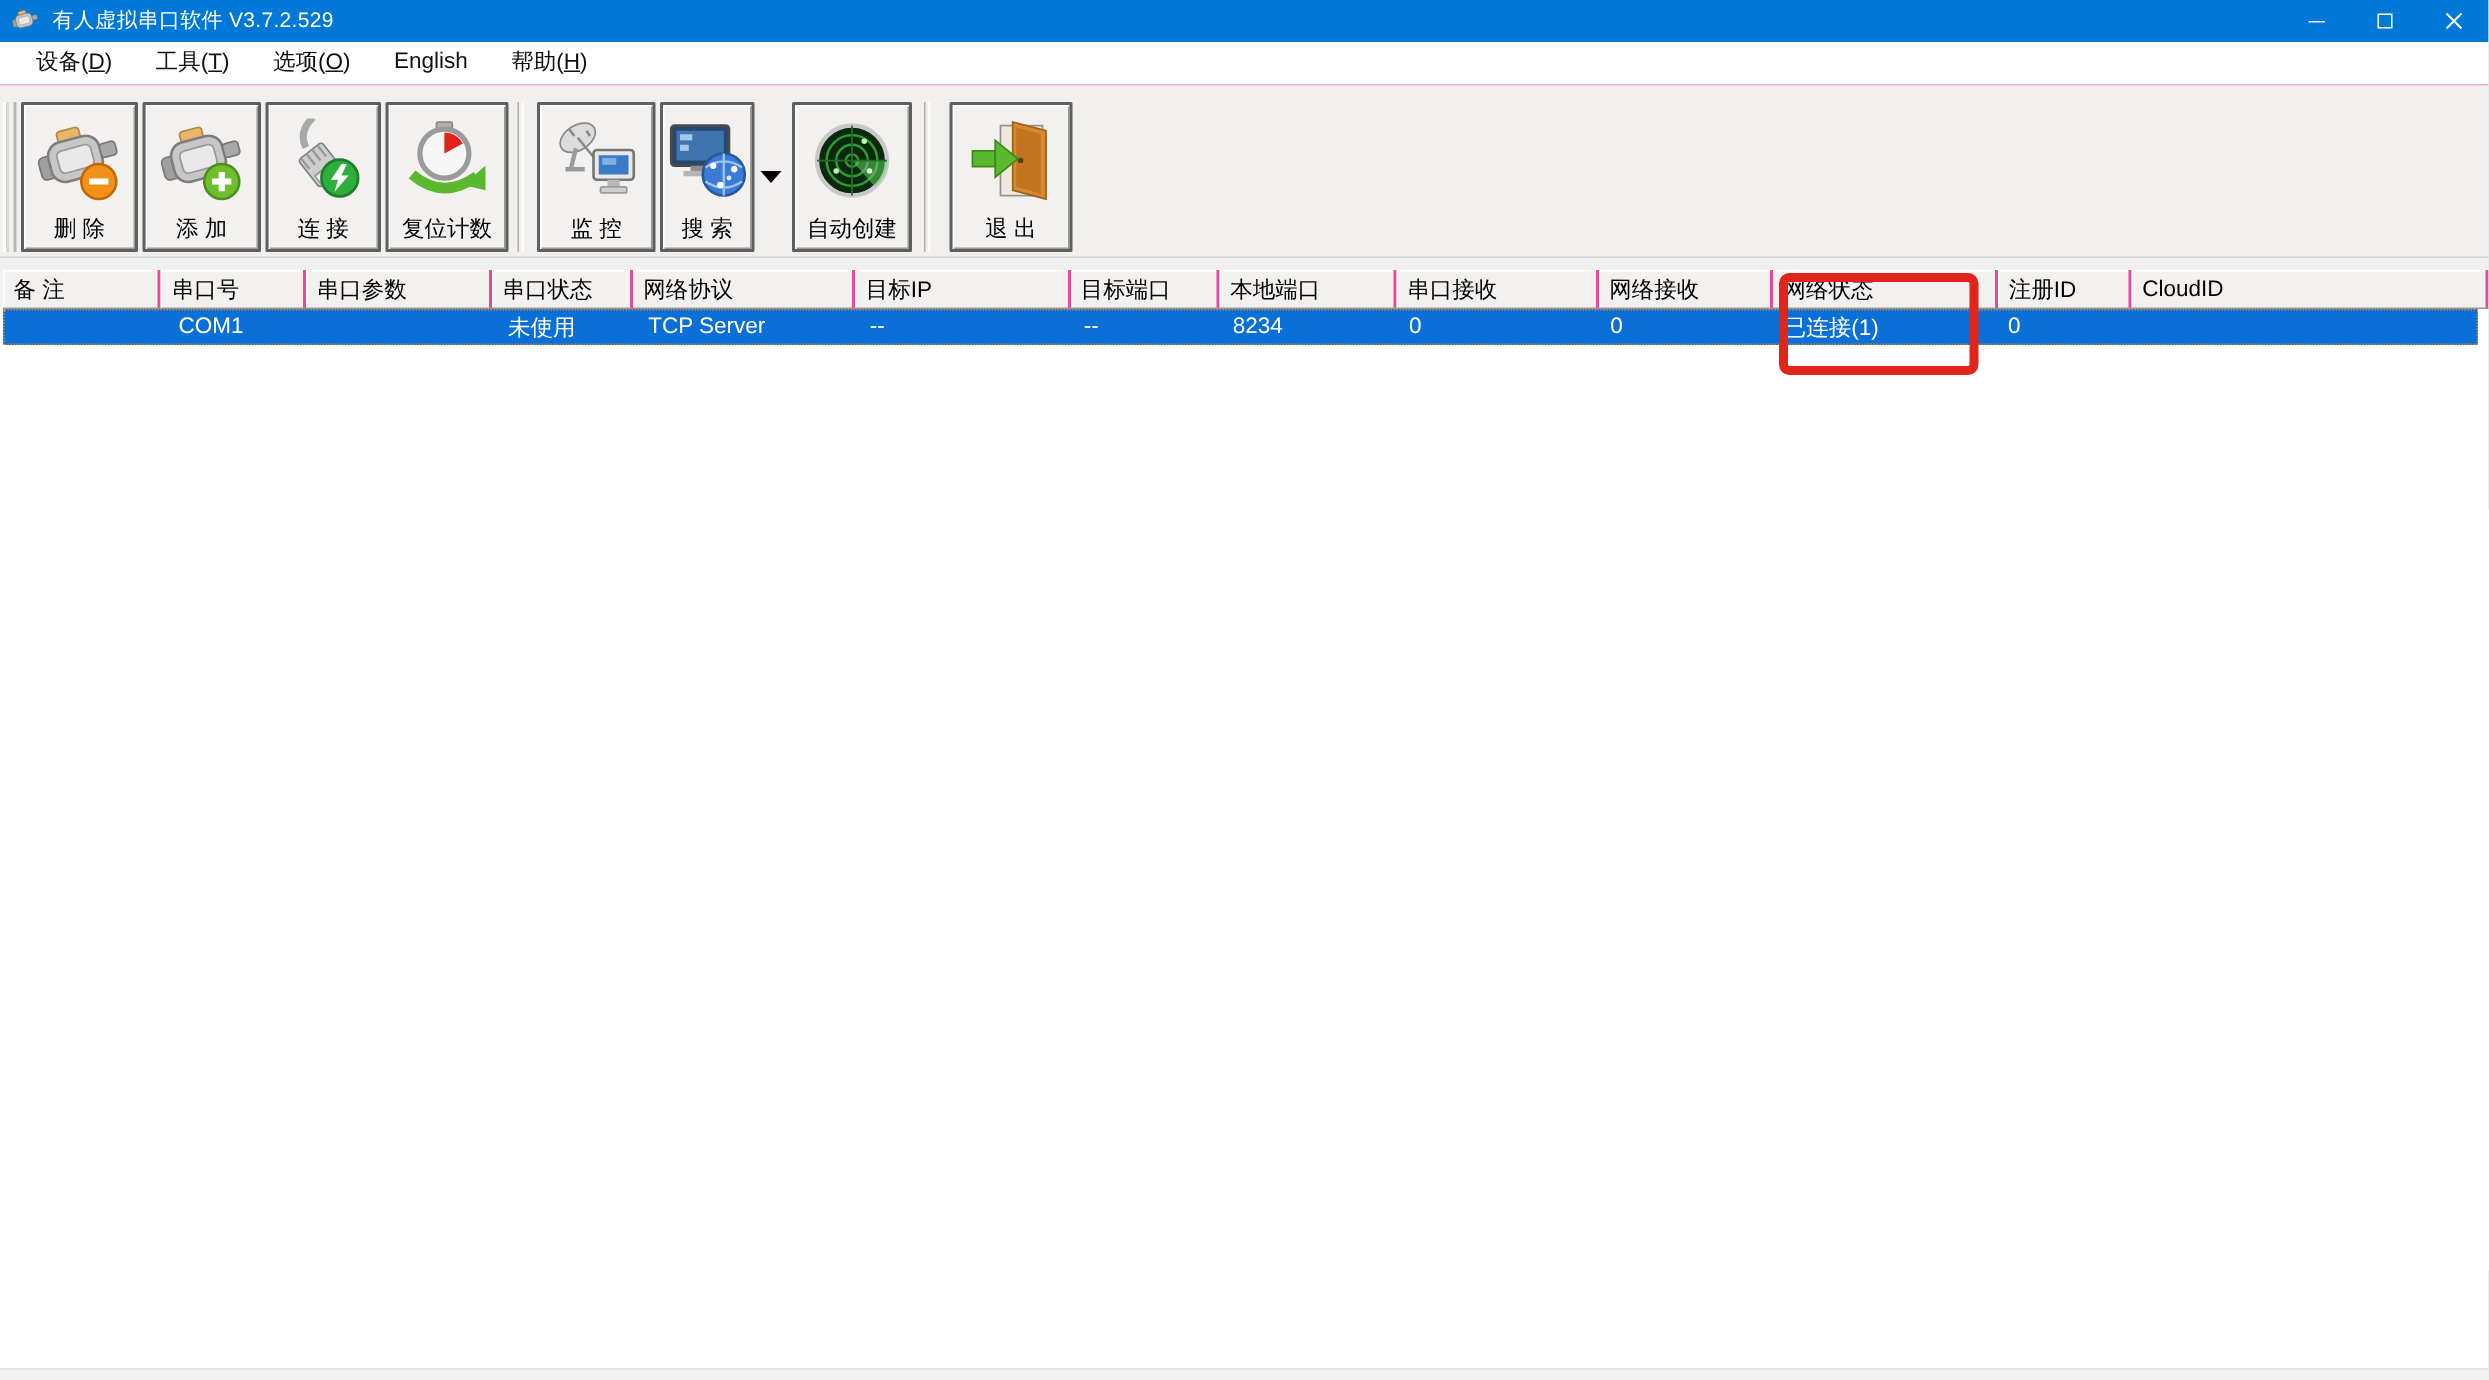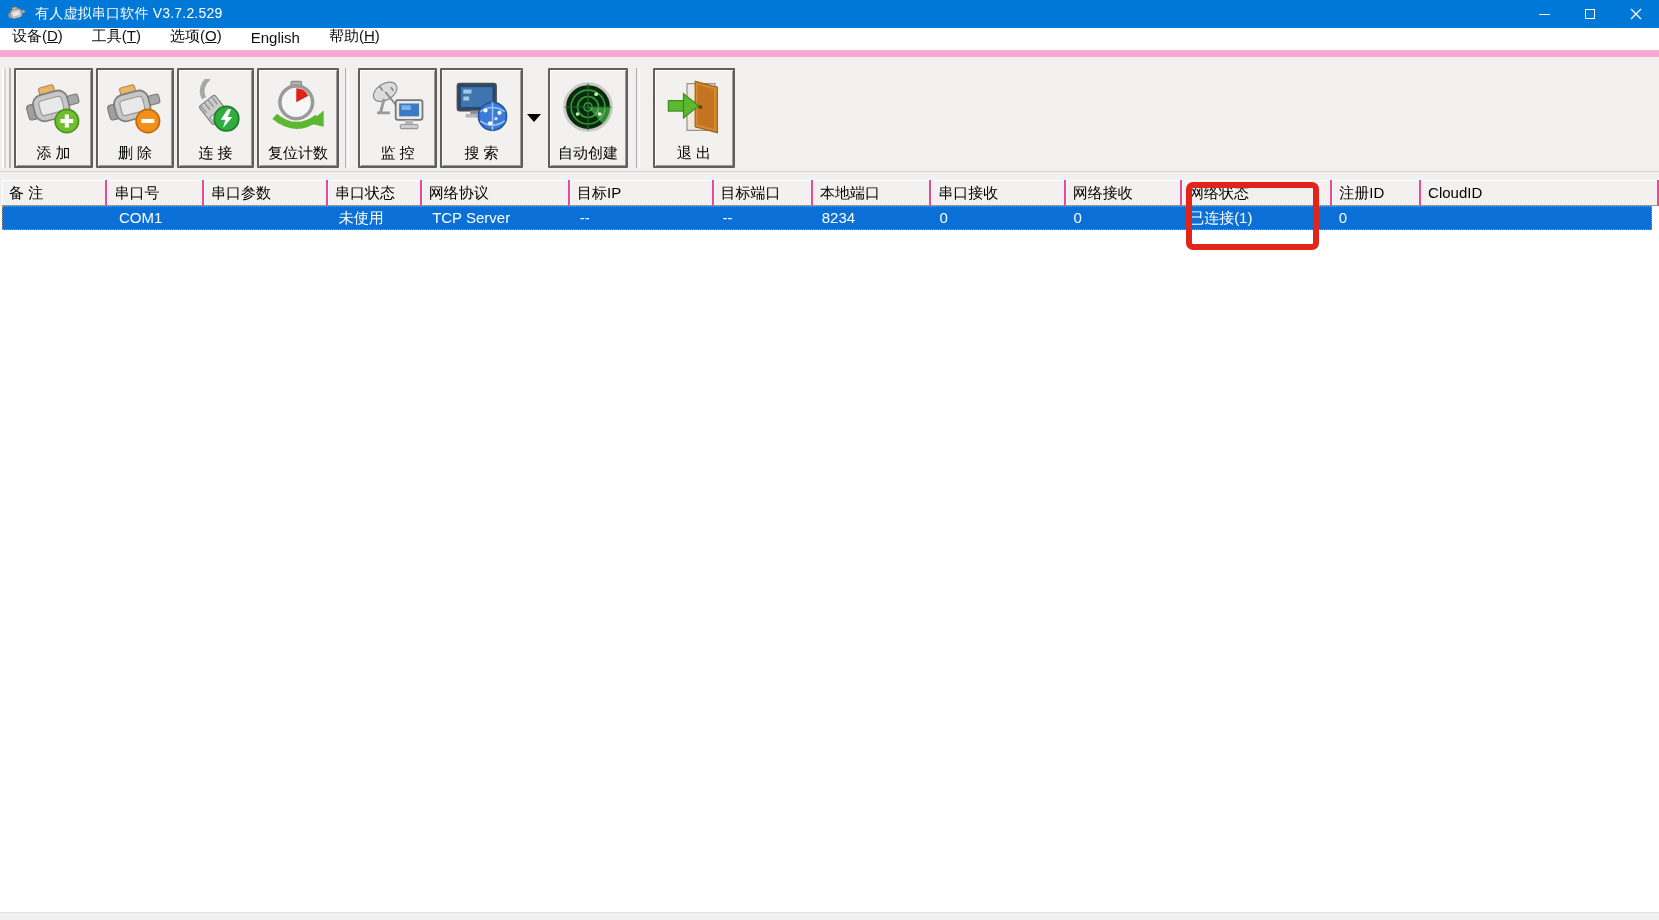--- a/index.html
+++ b/index.html
@@ -11,36 +11,36 @@
   .titlebar { height:28px; background:#0078d7; display:flex; align-items:center; color:#fff; }
   .app-icon { width:20px; height:20px; margin:0 8px 0 7px; display:flex; align-items:center; justify-content:center; }
   .title-text { font-size:14px; letter-spacing:.2px; }
   .win-controls { margin-left:auto; display:flex; height:28px; }
   .wbtn { width:46px; height:28px; display:flex; align-items:center; justify-content:center; cursor:default; }
   .glyph-min { width:11px; height:1px; background:#fff; display:block; }
   .glyph-max { width:10px; height:10px; border:1px solid #fff; display:block; }
   .glyph-close { width:12px; height:12px; display:block; }
 
   
-  .menubar { height:29px; background:#fff; display:flex; align-items:flex-end; font-size:15px; color:#111;
-             border-bottom:7px solid #f9a8d4; padding-left:2px; }
+  .menubar { height:29px; background:#fff; display:flex; align-items:flex-start; font-size:15px; color:#111;
+             border-bottom:1px solid #f9a8d4; padding-left:14px; }
   .menu-item { padding:4px 10px; margin-right:9px; cursor:default; }
   .menu-item .acc { text-decoration:underline; }
 
   
   .toolbar { height:115px; background:#f1f0ee; display:flex; align-items:flex-start; padding-top:11px;
              border-bottom:1px solid #d8d6d2; }
   .gripper { width:9px; height:100px; margin-left:2px; border-left:2px solid #fff; border-right:2px solid #b9b7b2;
              box-shadow:inset 2px 0 0 #d9d7d2; }
   .tbtn { height:100px; background:#f2f1ef; border:2px solid #5f5f5f; border-radius:1px; margin-left:3px;
           display:flex; flex-direction:column; align-items:center; justify-content:flex-end;
           box-shadow:inset 1px 1px 0 #ffffff, inset -1px -1px 0 #9c9a95; cursor:default; padding-bottom:3px; }
   .tbtn .ticon { flex:1; display:flex; align-items:center; justify-content:center; }
   .tbtn .tlabel { font-size:15px; color:#000; line-height:20px; white-space:nowrap; }
-  .w79{width:79px}.w78{width:78px}.w77{width:77px}.w101{width:82px}.w83{width:83px}.w80{width:80px}.w82{width:82px}
+  .w79{width:79px}.w78{width:78px}.w77{width:77px}.w101{width:82px}.w83{width:63px}.w80{width:80px}.w82{width:82px}
   .tdivider { width:4px; height:100px; border-left:1px solid #b2b0ab; border-right:1px solid #fff; margin:0 6px; }
   .dd-arrow { width:22px; height:100px; display:flex; align-items:center; justify-content:center; }
   .dd-arrow .tri { width:0; height:0; border-left:7px solid transparent; border-right:7px solid transparent;
                    border-top:8px solid #000; display:block; }
 
   .toolbar-strip { height:8px; background:#f0f0f0; }
 
   
   .listview { position:relative; height:740px; background:#fff; }
   .lv-header { display:flex; height:26px; padding-left:2px; background:#f0f0f0; }
@@ -109,40 +109,40 @@
     <div class="menu-item"><span>设备(</span><span class="acc">D</span><span>)</span></div>
     <div class="menu-item"><span>工具(</span><span class="acc">T</span><span>)</span></div>
     <div class="menu-item"><span>选项(</span><span class="acc">O</span><span>)</span></div>
     <div class="menu-item"><span>English</span></div>
     <div class="menu-item"><span>帮助(</span><span class="acc">H</span><span>)</span></div>
   </div>
 
   <div class="toolbar">
     <div class="gripper"></div>
 
+    <button class="tbtn w78">
+      <span class="ticon">
+        <svg width="56" height="56" viewBox="0 0 48 48">
+          <use href="#ic-connector"></use>
+          <circle cx="35" cy="36" r="10" fill="#f39019" stroke="#c06a0a" stroke-width="1.5"></circle>
+          <path d="M29.5 36 H40.5" stroke="#fff" stroke-width="3.5"></path>
+        </svg>
+      </span>
+      <span class="tlabel">删 除</span>
+    </button>
+
     <button class="tbtn w79">
       <span class="ticon">
         <svg width="56" height="56" viewBox="0 0 48 48">
           <use href="#ic-connector"></use>
           <circle cx="35" cy="36" r="10" fill="#6fbe2e" stroke="#4e8f1d" stroke-width="1.5"></circle>
           <path d="M35 30.5 V41.5 M29.5 36 H40.5" stroke="#fff" stroke-width="3.5"></path>
         </svg>
       </span>
       <span class="tlabel">添 加</span>
-    </button>
-
-    <button class="tbtn w78">
-      <span class="ticon">
-        <svg width="56" height="56" viewBox="0 0 48 48">
-          <use href="#ic-connector"></use>
-          <circle cx="35" cy="36" r="10" fill="#f39019" stroke="#c06a0a" stroke-width="1.5"></circle>
-          <path d="M29.5 36 H40.5" stroke="#fff" stroke-width="3.5"></path>
-        </svg>
-      </span>
-      <span class="tlabel">删 除</span>
     </button>
 
     <button class="tbtn w77">
       <span class="ticon">
         <svg width="56" height="56" viewBox="0 0 48 48">
           <g transform="rotate(-38 22 24)">
             <rect x="12" y="16" width="17" height="20" rx="2" fill="#cdcdcd" stroke="#828282"></rect>
             <rect x="14" y="29" width="13" height="7" fill="#ececec" stroke="#9a9a9a"></rect>
             <path d="M14 16 v8 M18 16 v8 M22 16 v8 M26 16 v8" stroke="#9a9a9a" stroke-width="1.4"></path>
             <path d="M20 13 q2 -10 14 -11" fill="none" stroke="#a8a8a8" stroke-width="4"></path>

